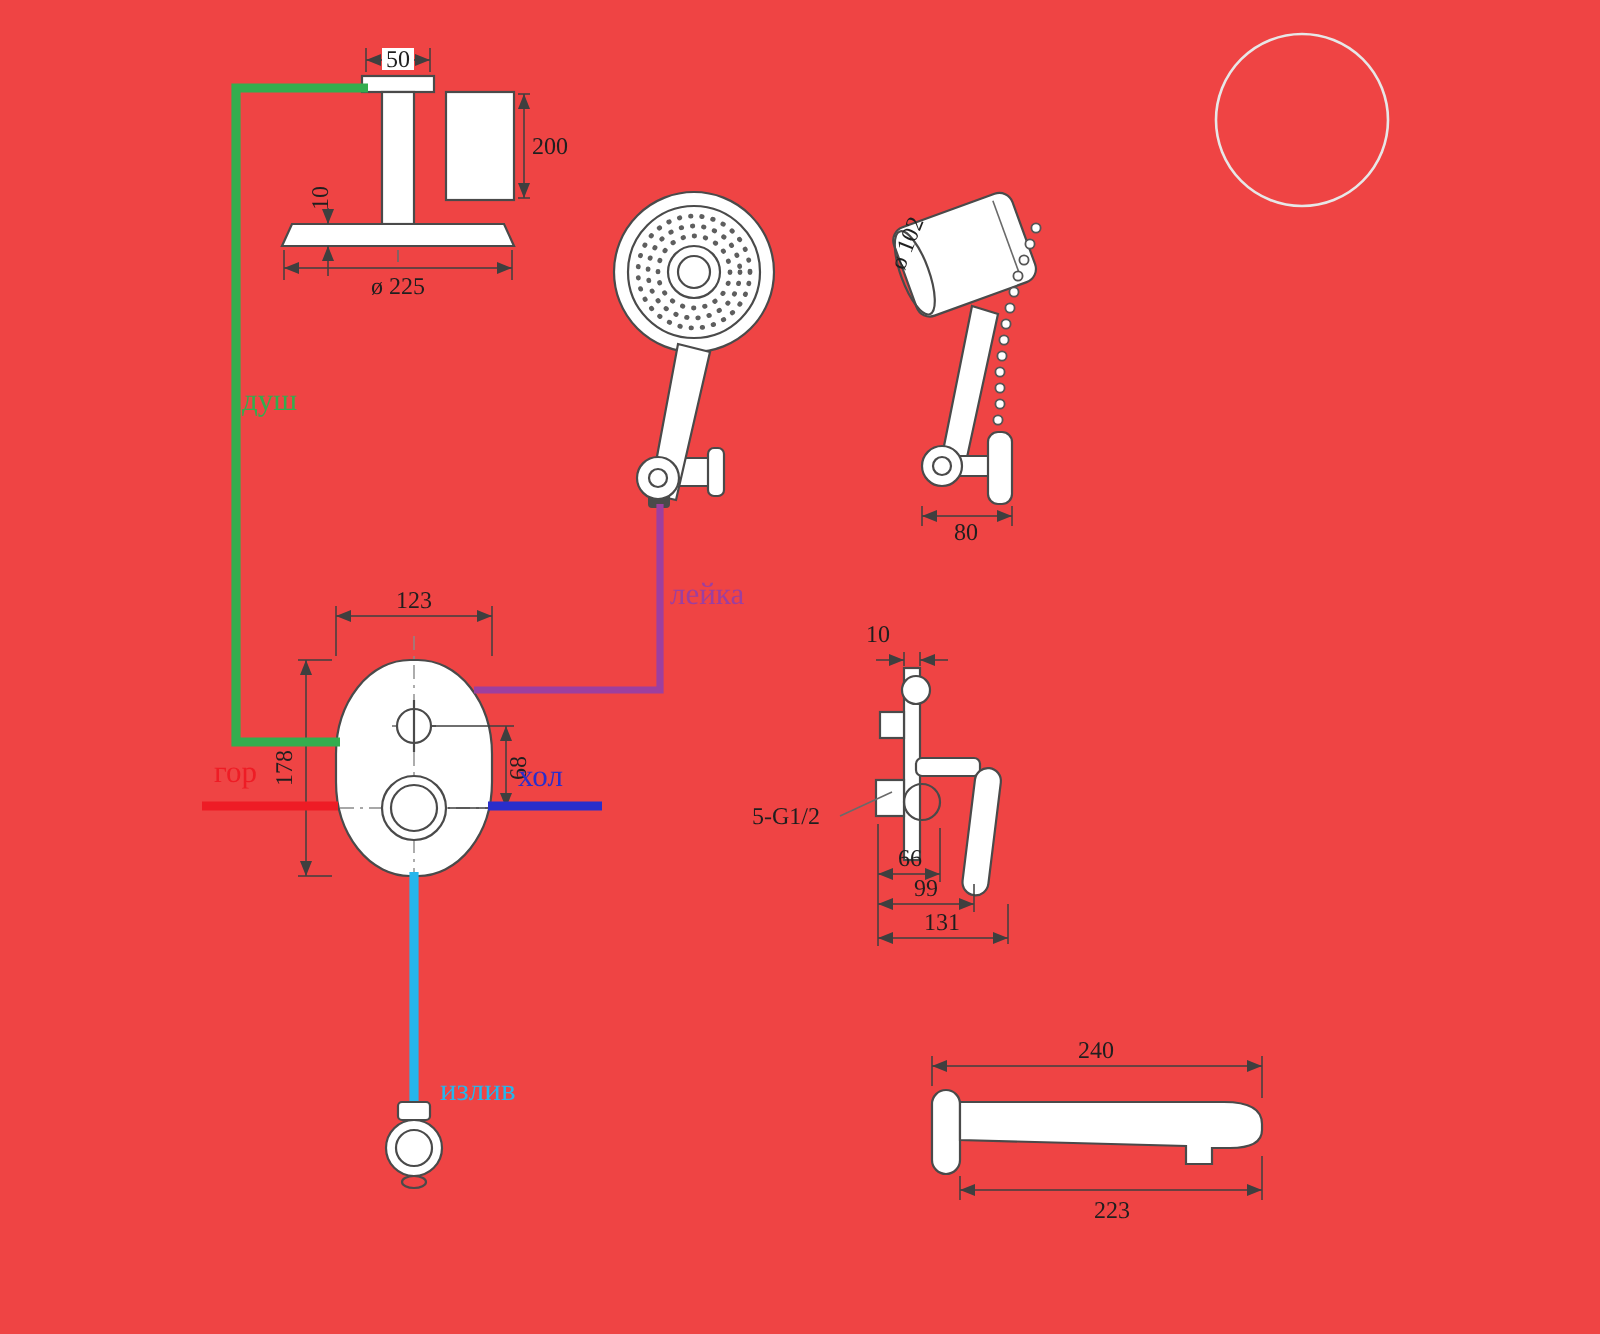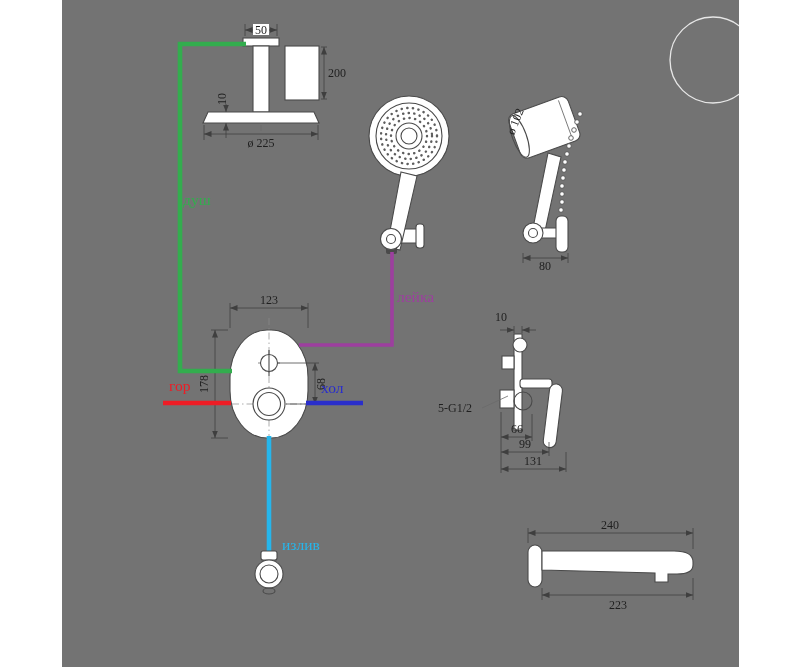--- a/index.html
+++ b/index.html
@@ -1,16 +1,16 @@
 <!DOCTYPE html>
 <html><head>
 <meta charset="utf-8">
 <style>
   html,body{margin:0;padding:0;background:#ffffff}
-  .stage{position:relative;width:677px;height:667px;margin:0 auto;background:#737373;overflow:hidden}
+  .stage{position:relative;width:800px;height:667px;margin:0 auto;background:#ef4444;overflow:hidden}
   svg{display:block}
   text{font-family:"Liberation Serif","DejaVu Serif",serif}
   .dim{font-size:12px;fill:#1f1f1f}
   .pipe-label{font-size:15.5px}
   .art{fill:#fff;stroke:#4a4a4a;stroke-width:1.1}
   .artline{fill:none;stroke:#4a4a4a;stroke-width:1.1}
   .darkfill{fill:#4a4a4a;stroke:none}
   .thin{fill:none;stroke:#6a6a6a;stroke-width:0.8}
   .dash{fill:none;stroke:#8a8a8a;stroke-width:0.7;stroke-dasharray:7 3 1.5 3}
   .ext{stroke:#3f3f3f;stroke-width:0.75;fill:none}

